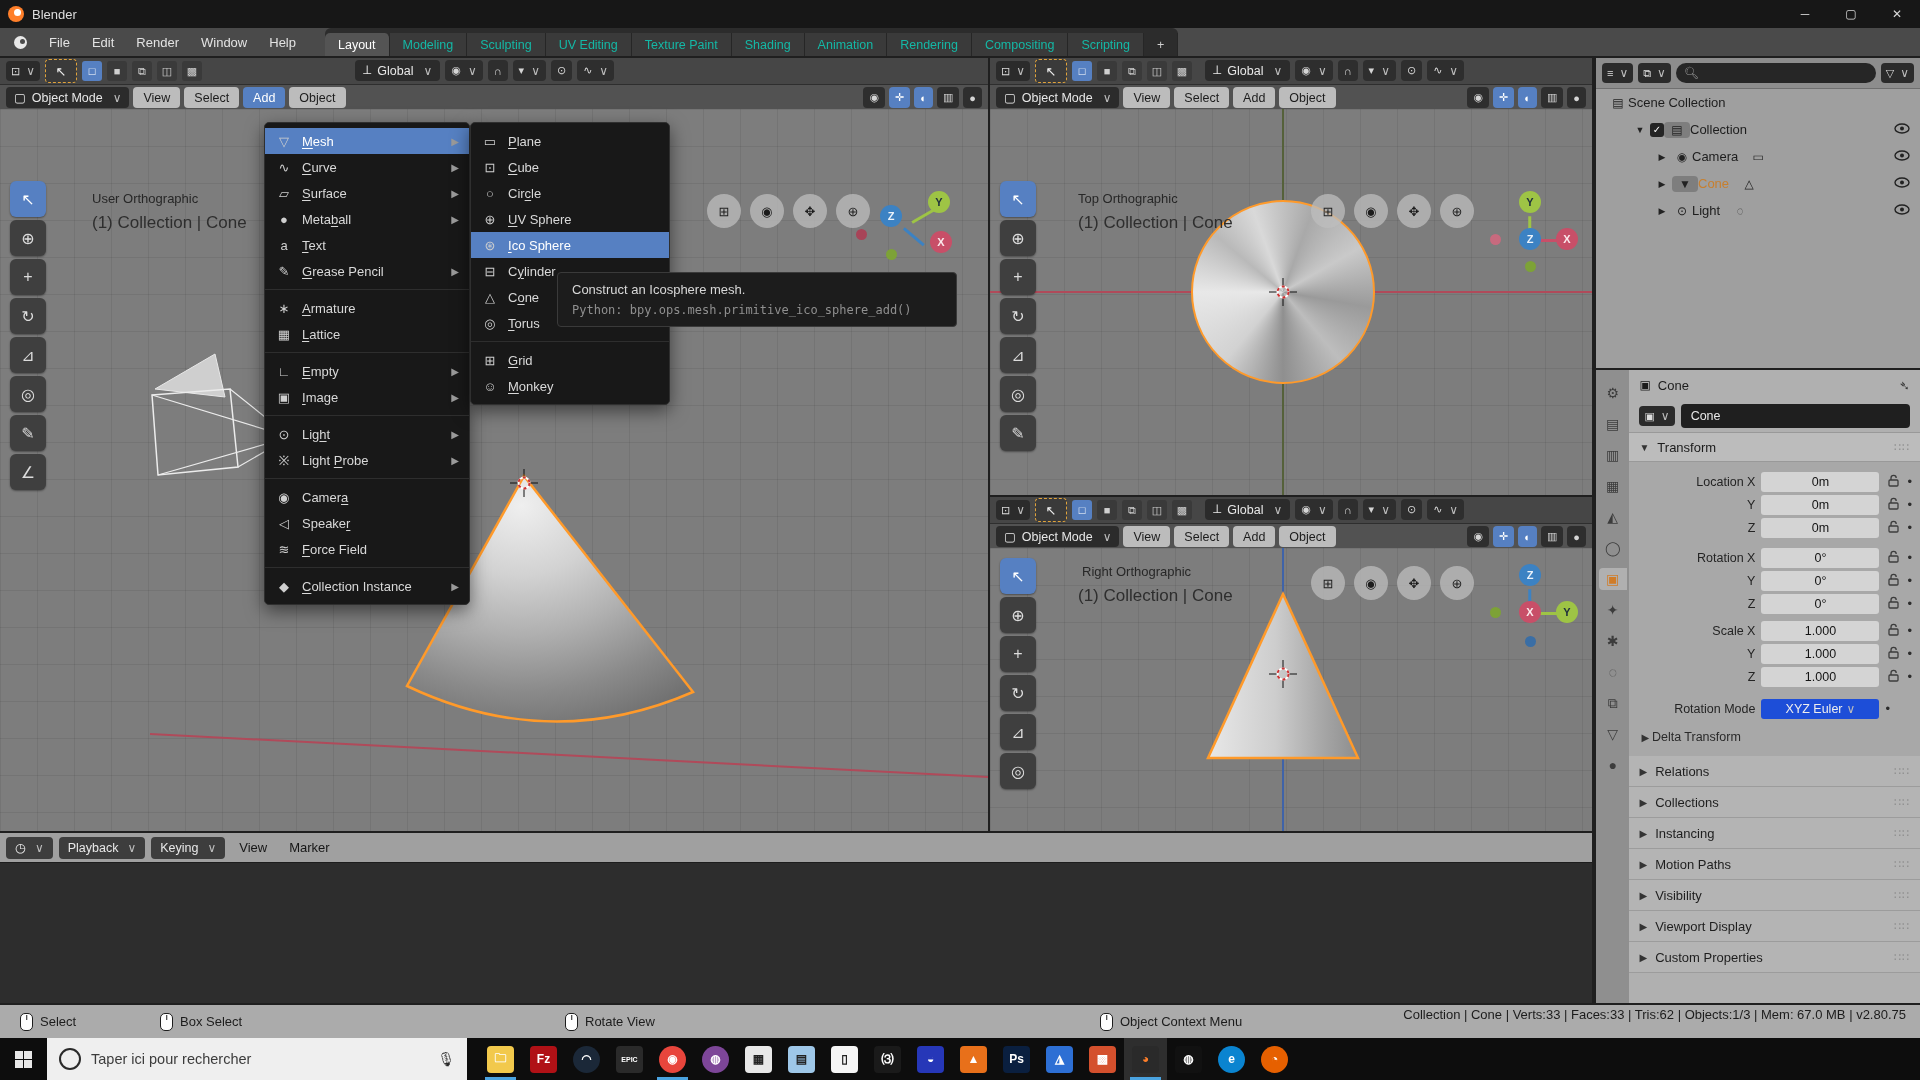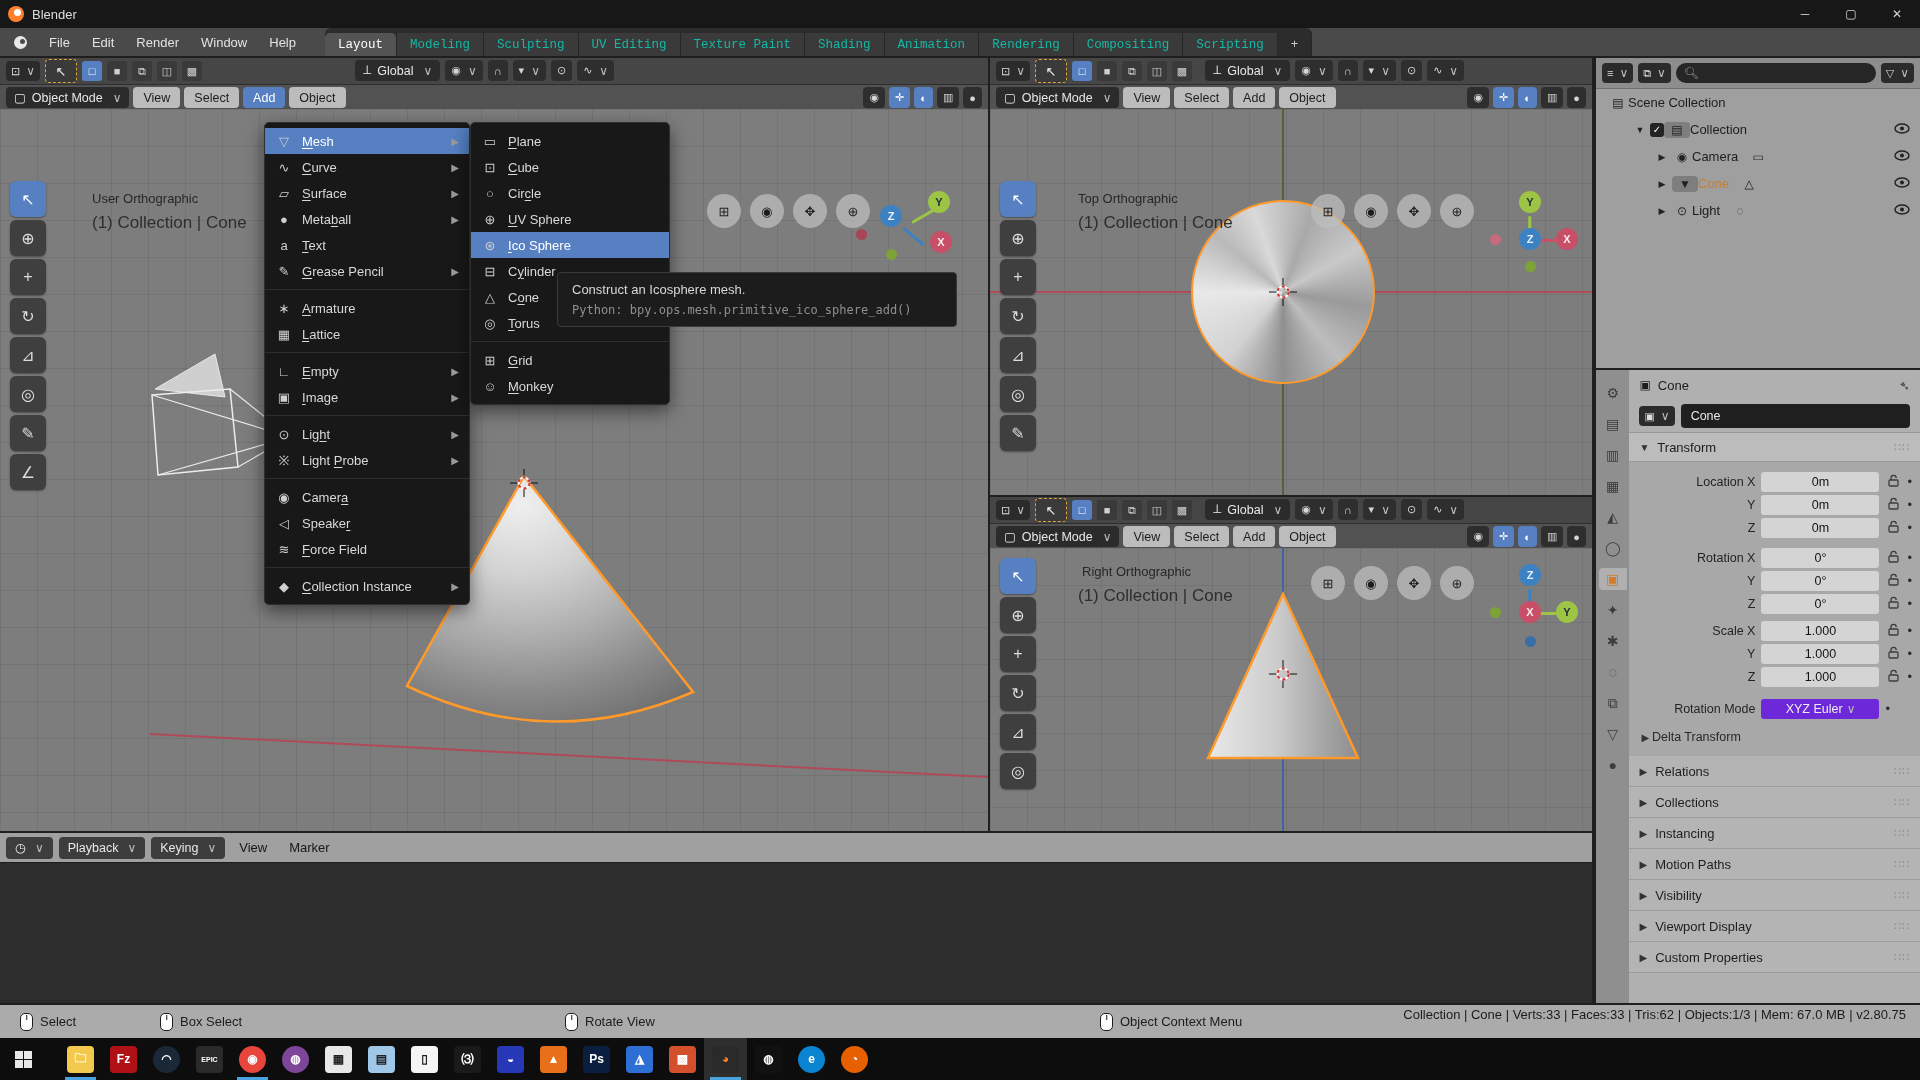--- a/index.html
+++ b/index.html
@@ -10,21 +10,21 @@
   .titlebar .logo{width:16px;height:16px;border-radius:50%;background:#ff7f2a;margin:0 8px 0 8px;position:relative;}
   .titlebar .logo::after{content:'';position:absolute;left:6px;top:3px;width:7px;height:7px;border-radius:50%;background:#fff;}
   .winbtns{position:absolute;right:0;top:0;display:flex;}
   .winbtn{width:46px;height:28px;display:flex;align-items:center;justify-content:center;color:#d8d8d8;font-size:12px;}
   
   .topbar{position:absolute;left:0;top:28px;width:1920px;height:30px;background:#4a4a4a;display:flex;align-items:center;border-bottom:1px solid #242424;box-sizing:border-box;}
   .blicon{width:20px;height:14px;margin:0 8px 0 10px;position:relative}
   .blicon::before{content:'';position:absolute;width:13px;height:13px;border-radius:50%;background:#e8e8e8;left:4px;top:0;}
   .blicon::after{content:'';position:absolute;width:5px;height:5px;border-radius:50%;background:#4a4a4a;left:10px;top:3px;}
   .menu-item{padding:0 11px;color:#e3e3e3;height:30px;display:flex;align-items:center;}
-  .tabs{display:flex;align-items:flex-end;height:30px;margin-left:18px;background:#2c2c2c;border-radius:6px 6px 0 0;font-family:Liberation Mono, monospace;}
+  .tabs{display:flex;align-items:flex-end;height:30px;margin-left:18px;background:#2c2c2c;border-radius:6px 6px 0 0;}
   .tab{padding:5px 13px 6px;color:#14b8a6;background:#3a3a3a;border-right:1px solid #262626;font-size:12.5px;white-space:nowrap;}
   .tab.active{background:#545454;color:#fff;border-radius:5px 5px 0 0;}
   .tab.plus{background:transparent;color:#cfcfcf;}
   .scenewrap{position:absolute;right:6px;top:31px;display:flex;gap:8px;align-items:center;}
   .darkfield{background:#232323;color:#e6e6e6;border-radius:4px;height:22px;display:flex;align-items:center;padding:0 8px;font-size:12.5px;}
   .iconpill{background:#2e2e2e;color:#cfcfcf;border-radius:4px;height:22px;display:flex;align-items:center;padding:0 5px;font-size:11px;}
   .smico{color:#bdbdbd;font-size:12px;margin-left:4px;}
   
   .vp{position:absolute;background:#7d7d7d;outline:2px solid #1f1f1f;overflow:hidden;}
   .vp-body{position:absolute;left:0;right:0;bottom:0;
@@ -85,21 +85,21 @@
   .pname{height:32px;display:flex;align-items:center;gap:6px;padding:0 10px;}
   .pname .fld{flex:1;background:#1f1f1f;color:#e8e8e8;height:24px;border-radius:4px;display:flex;align-items:center;padding:0 10px;font-size:12.5px;}
   .phead{height:28px;background:#bcbcbc;color:#1b1b1b;display:flex;align-items:center;padding:0 10px;gap:8px;border-top:1px solid #999;border-bottom:1px solid #999;}
   .grip{margin-left:auto;color:#8a8a8a;letter-spacing:1px;font-size:11px;}
   .tbody{background:#a8a8a8;padding:8px 8px 10px;}
   .trow{display:flex;align-items:center;height:23px;gap:6px;}
   .trow .lab{width:118px;text-align:right;color:#242424;font-size:12.5px;}
   .trow .val{width:118px;height:20px;background:#d4d4d4;border-radius:3px;display:flex;align-items:center;justify-content:center;color:#141414;font-size:12.5px;}
   .trow .lock{color:#3c3c3c;font-size:12px;width:16px;text-align:center;}
   .trow .dot{color:#2c2c2c;font-size:13px;}
-  .rotmode .val{background:#6d28d9;color:#eee;justify-content:flex-end;padding:0 24px;box-sizing:border-box;width:118px;}
+  .rotmode .val{background:#1d4ed8;color:#eee;justify-content:center;padding:0 24px;box-sizing:border-box;width:118px;}
   .delta{color:#2a2a2a;padding:10px 4px 2px;font-size:12.5px;}
   .ppanel{height:30px;display:flex;align-items:center;gap:8px;color:#1e1e1e;padding:0 10px;border-bottom:1px solid #9c9c9c;background:#b4b4b4;font-size:13px;}
   .carat{font-size:10px;color:#333;}
   
   .timeline{position:absolute;left:0;top:833px;width:1592px;height:170px;background:#2d2d2d;outline:2px solid #1f1f1f;}
   .tl-head{height:30px;background:#a0a0a0;display:flex;align-items:center;gap:6px;padding:0 6px;border-bottom:1px solid #1d1d1d;box-sizing:border-box;}
   .tl-dd{background:#3d3d3d;color:#e8e8e8;border-radius:4px;height:22px;display:flex;align-items:center;padding:0 9px;gap:5px;font-size:12.5px;}
   .tl-lab{color:#161616;padding:0 8px;}
   
   .statusbar{position:absolute;left:0;top:1003px;width:1920px;height:35px;background:#ababab;border-top:2px solid #1f1f1f;box-sizing:border-box;color:#1c1c1c;}
@@ -697,20 +697,25 @@
     <div class="sb-right">Collection | Cone | Verts:33 | Faces:33 | Tris:62 | Objects:1/3 | Mem: 67.0 MB | v2.80.75</div>
   </div>
 
   <div class="taskbar">
     <div class="winlogo">
         <div></div>
         <div></div>
         <div></div>
         <div></div>
       </div>
+    <div class="tsearch">
+      <span class="cring"></span>
+      <span>Taper ici pour rechercher</span>
+      <span class="tmic">🎙︎</span>
+    </div>
     <div class="tapps" id="tapps">
         <div class="tapp open">
           <span class="g" style="background: rgb(242, 201, 76);">🗀</span>
         </div>
         <div class="tapp">
           <span class="g" style="background: rgb(176, 17, 22);">Fz</span>
         </div>
         <div class="tapp">
           <span class="g" style="background: rgb(27, 40, 56); border-radius: 50%;">◠</span>
         </div>

